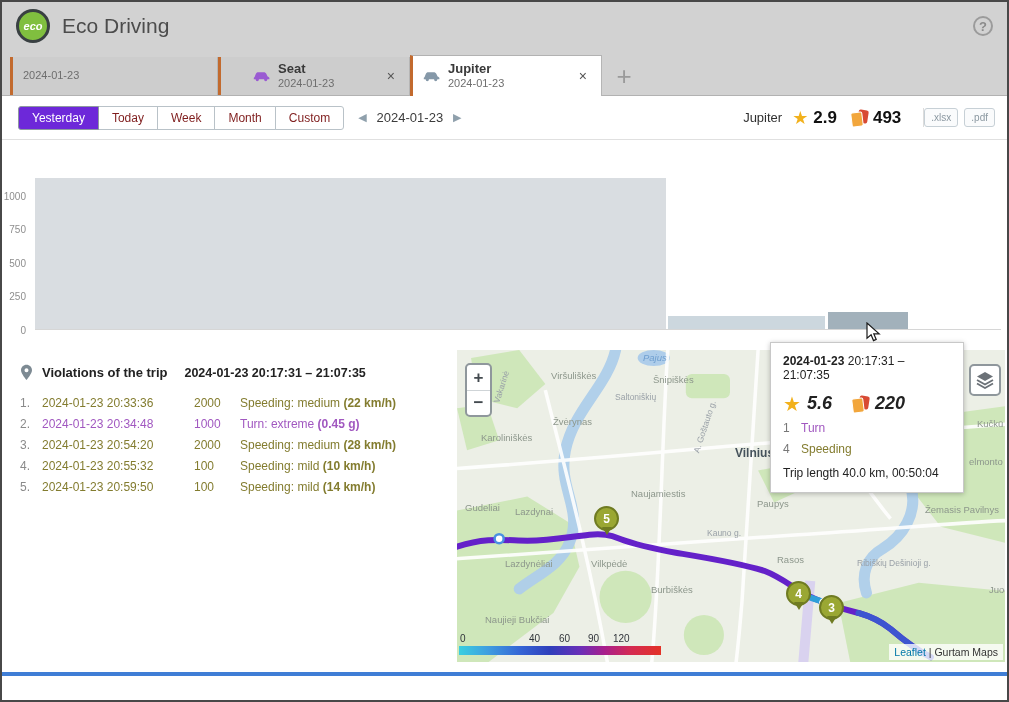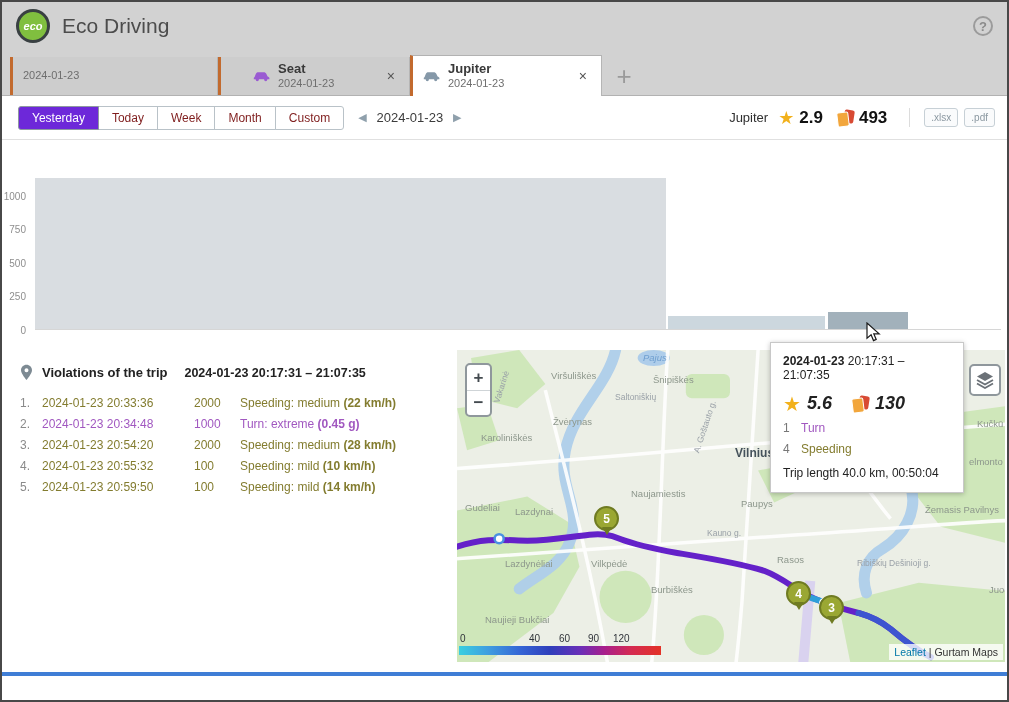--- a/index.html
+++ b/index.html
@@ -51,21 +51,21 @@
   .toolbar-date { font-size:13px; color:#3c3c3c; }
   .spacer { flex:1; }
   .unit-name { font-size:13px; color:#2f2f2f; margin-right:10px; }
   .star { color:#f2b11c; font-size:18px; line-height:1; }
   .score { font-size:17px; font-weight:bold; color:#111; margin:0 14px 0 5px; }
   .cards { position:relative; width:17px; height:16px; flex:none; }
   .cards::before { content:""; position:absolute; right:0; top:0; width:10px; height:13px;
                    background:#d84a33; border-radius:2px; transform:rotate(9deg); }
   .cards::after { content:""; position:absolute; left:0; top:2px; width:10px; height:13px;
                   background:#f2a63c; border:1px solid #fff; border-radius:2px; transform:rotate(-7deg); }
-  .export-group { display:flex; gap:6px; margin-left:8px; padding-left:14px; border-left:1px solid #dcdcdc; }
+  .export-group { display:flex; gap:6px; margin-left:8px; border-left:1px solid #dcdcdc; }
   .export-btn { font-size:10px; color:#8b98a1; border:1px solid #c7d0d6; border-radius:3px;
                 padding:3px 6px; background:#fafbfc; cursor:pointer; }
 
   
   .chart-section { position:relative; height:208px; background:#fff; }
   .yaxis { position:absolute; left:0; top:38px; width:30px; height:152px; }
   .ytick { position:absolute; right:6px; font-size:10px; color:#8e8e8e; transform:translateY(50%); }
   .plot { position:absolute; left:33px; right:6px; top:38px; height:152px; border-bottom:1px solid #d6d6d6; }
   .chart-bar { position:absolute; bottom:0; }
   .cursor { position:absolute; left:864px; top:182px; z-index:5; }
@@ -333,21 +333,21 @@
         <span class="map-label district" style="left: 8px; top: 152px;">Gudeliai</span>
 
         <span class="map-label district" style="left: 48px; top: 208px;">Lazdynėliai</span>
 
         <span class="map-label district" style="left: 134px; top: 208px;">Vilkpėdė</span>
 
         <span class="map-label district" style="left: 194px; top: 234px;">Burbiškės</span>
 
         <span class="map-label district" style="left: 320px; top: 204px;">Rasos</span>
 
-        <span class="map-label district" style="left: 284px; top: 148px;">Paupys</span>
+        <span class="map-label district" style="left: 300px; top: 148px;">Paupys</span>
 
         <span class="map-label water" style="left: 186px; top: 2px;">Pajus</span>
 
         <span class="map-label district" style="left: 468px; top: 154px;">Žemasis Pavilnys</span>
 
         <span class="map-label district" style="left: 28px; top: 264px;">Naujieji Bukčiai</span>
 
         <span class="map-label street" style="left: 400px; top: 208px;">Ribiškių Dešinioji g.</span>
 
         <span class="map-label street" style="left: 250px; top: 178px;">Kauno g.</span>
@@ -411,21 +411,21 @@
 
     <div class="trip-tooltip">
       <div class="tt-date">
         <b>2024-01-23</b>
         <span>20:17:31 – 21:07:35</span>
       </div>
       <div class="tt-scores">
         <span class="star">★</span>
         <span class="tt-score first">5.6</span>
         <span class="cards"></span>
-        <span class="tt-score">130</span>
+        <span class="tt-score">220</span>
       </div>
       <div class="tt-line turn">
         <span class="tt-count">1</span>
         <span class="tt-label">Turn</span>
       </div>
       <div class="tt-line speeding">
         <span class="tt-count">4</span>
         <span class="tt-label">Speeding</span>
       </div>
       <div class="tt-trip">Trip length 40.0 km, 00:50:04</div>

